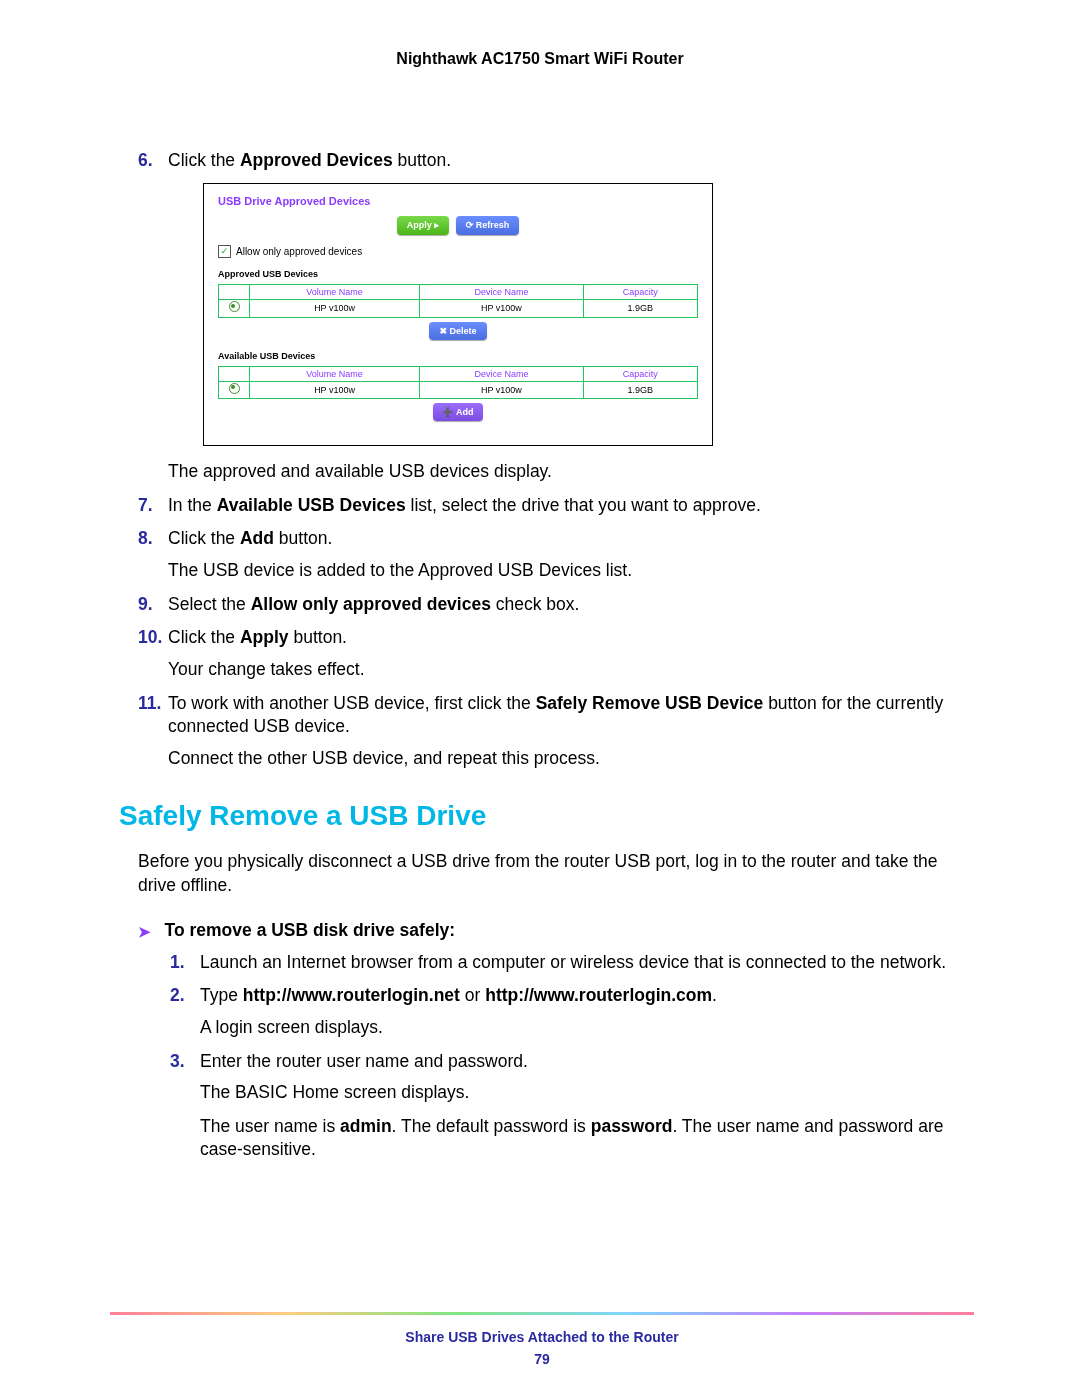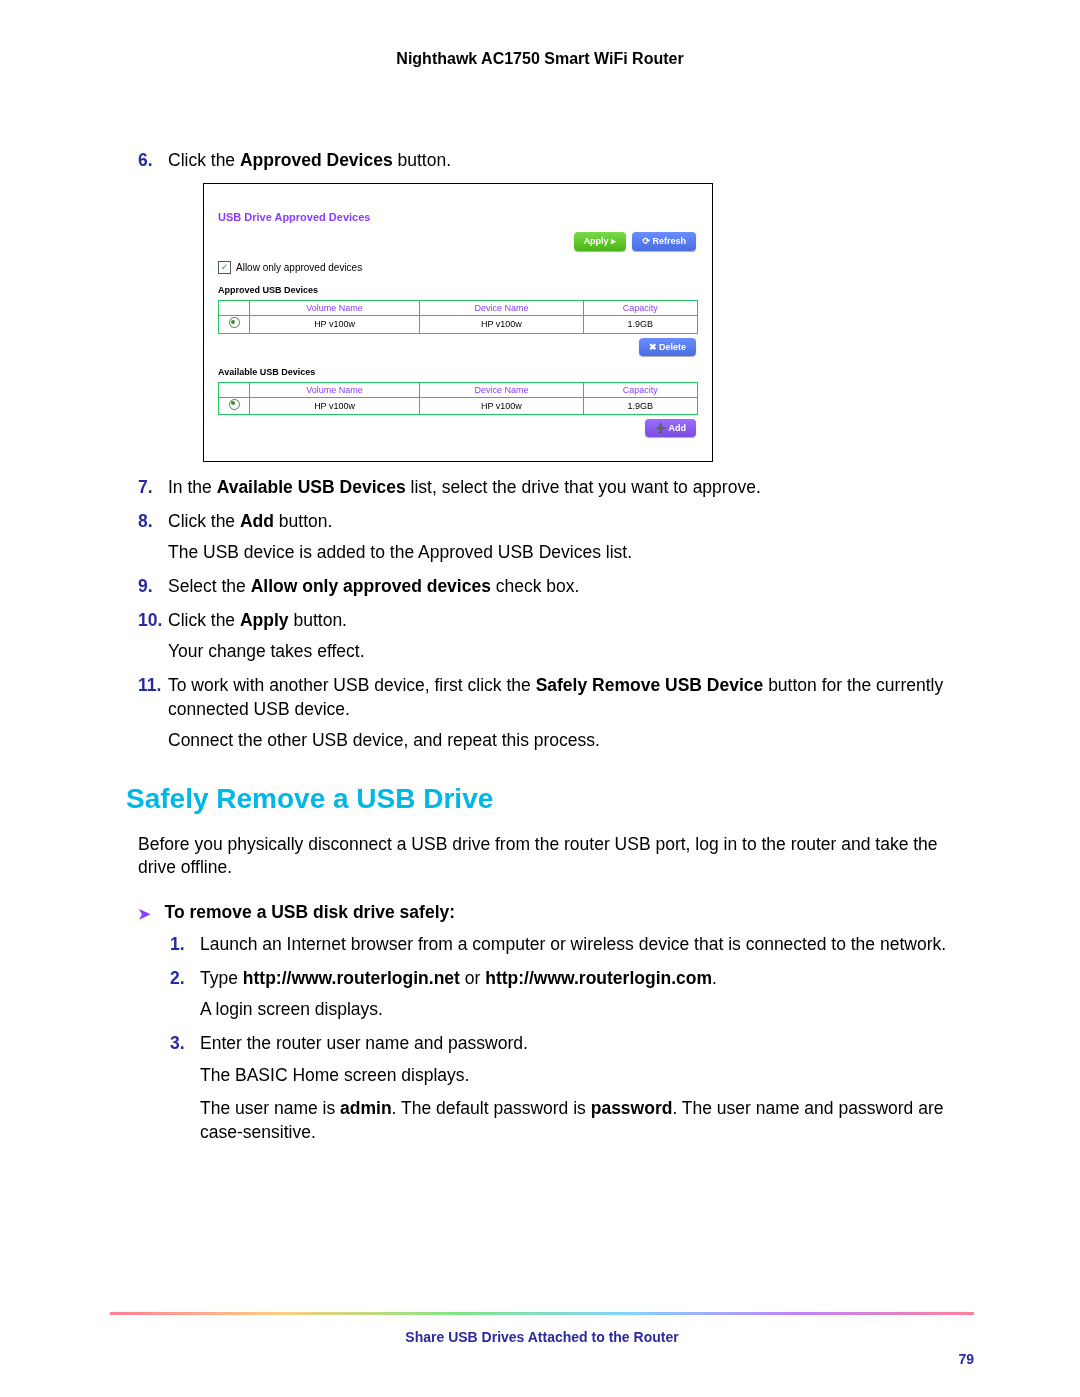--- a/index.html
+++ b/index.html
@@ -47,31 +47,31 @@
   .ol1 .body p {
     margin: 8px 0 10px 0;
   }
   b { font-weight: bold; }
 
   
   .panel {
     border: 1.5px solid #000;
     width: 480px;
     margin: 10px 0 14px 35px;
-    padding: 26px 14px 14px 14px;
+    padding: 10px 14px 14px 14px;
     font-size: 10px;
   }
   .panel-title {
     color: #8a3cff;
     font-weight: bold;
     font-size: 11px;
     margin-bottom: 8px;
   }
   .panel-btnrow {
-    text-align: right;
+    text-align: center;
     margin: 4px 0 10px 0;
   }
   .btn {
     display: inline-block;
     border-radius: 4px;
     padding: 3px 10px;
     color: #fff;
     font-weight: bold;
     font-size: 9px;
     margin: 0 2px;
@@ -105,21 +105,21 @@
   .radio.sel::after {
     content: ""; position: absolute; left: 1.5px; top: 1.5px; width: 4px; height: 4px;
     background: #3a8f2a; border-radius: 50%;
   }
 
   h2.section {
     color: #00b7e6;
     font-family: "Trebuchet MS", Arial, sans-serif;
     font-weight: bold;
     font-size: 28px;
-    margin: 30px 0 18px 16px;
+    margin: 30px 0 18px 9px;
   }
   .bodytext {
     font-size: 17.5px;
     line-height: 1.35;
     margin: 0 0 22px 28px;
   }
   .proc-head {
     display: flex;
     align-items: baseline;
     margin: 0 0 10px 28px;
@@ -151,21 +151,20 @@
     color: #2a2aa0;
     font-weight: bold;
     font-family: "Trebuchet MS", Arial, sans-serif;
     font-size: 14px;
   }
   .footer-page {
     color: #2a2aa0;
     font-weight: bold;
     font-size: 14px;
     margin-top: 6px;
-    text-align: right;
   }
 </style>
 </head>
 <body>
 
 <div class="page">
   <div class="page-header">Nighthawk AC1750 Smart WiFi Router</div>
 
   <ol class="ol1">
     <li>
@@ -219,20 +218,21 @@
               <td>HP v100w</td>
               <td>1.9GB</td>
             </tr>
           </tbody>
             </table>
           <div class="panel-btnrow">
             <span class="btn btn-purple">➕ Add</span>
           </div>
         </div>
 
+        <p>The approved and available USB devices display.</p>
       </div>
     </li>
 
     <li>
       <span class="num">7.</span>
       <div class="body">
         <span>In the </span><b>Available USB Devices</b><span> list, select the drive that you want to approve.</span>
       </div>
     </li>
 

